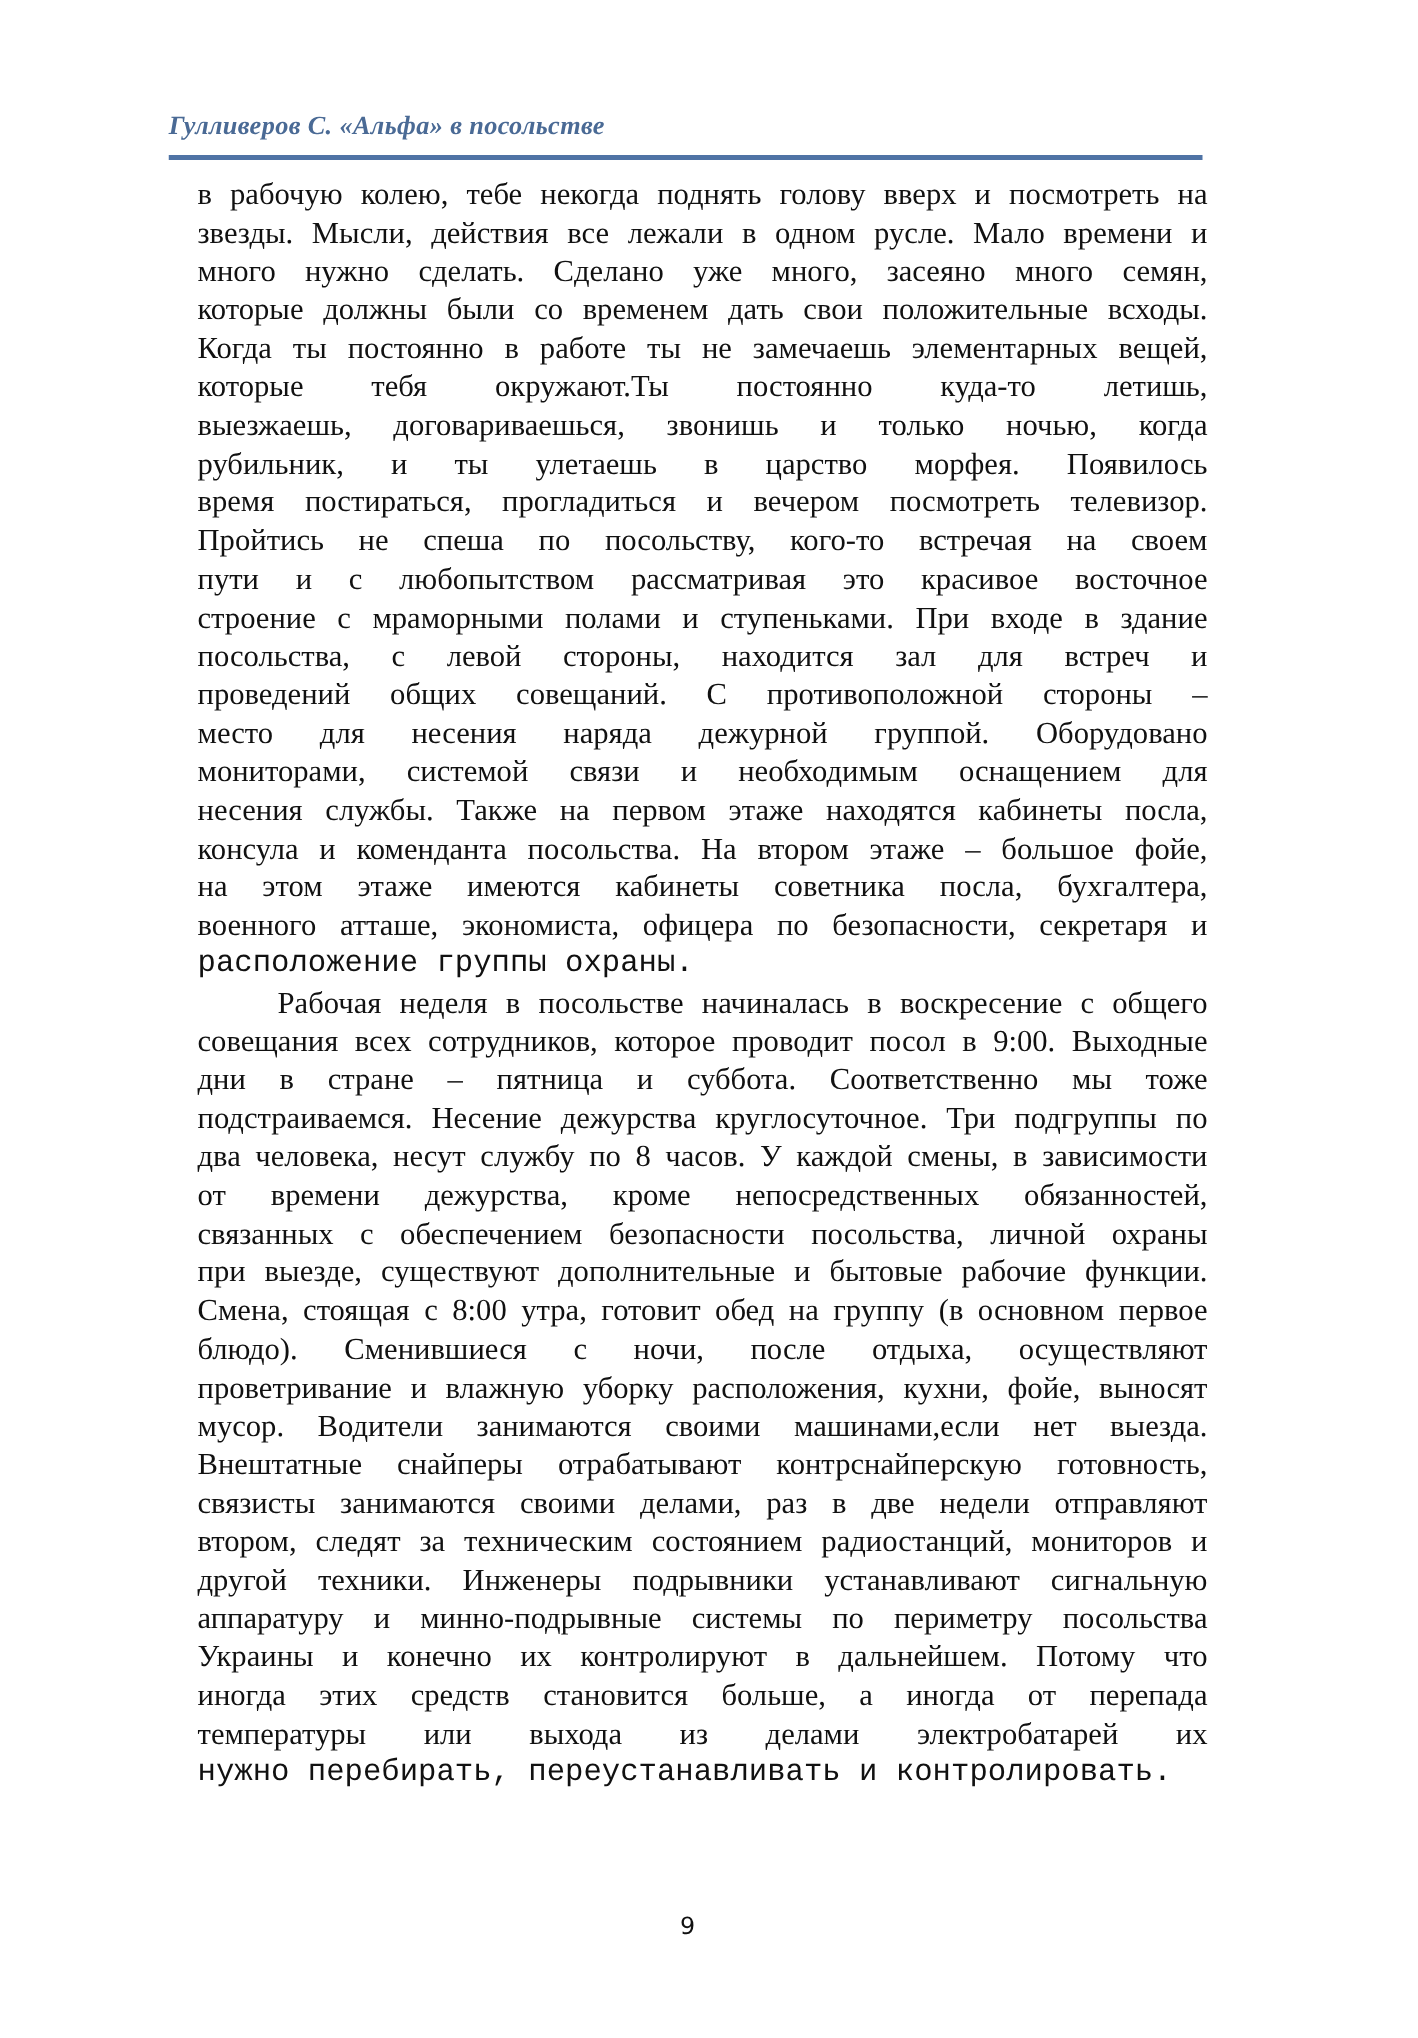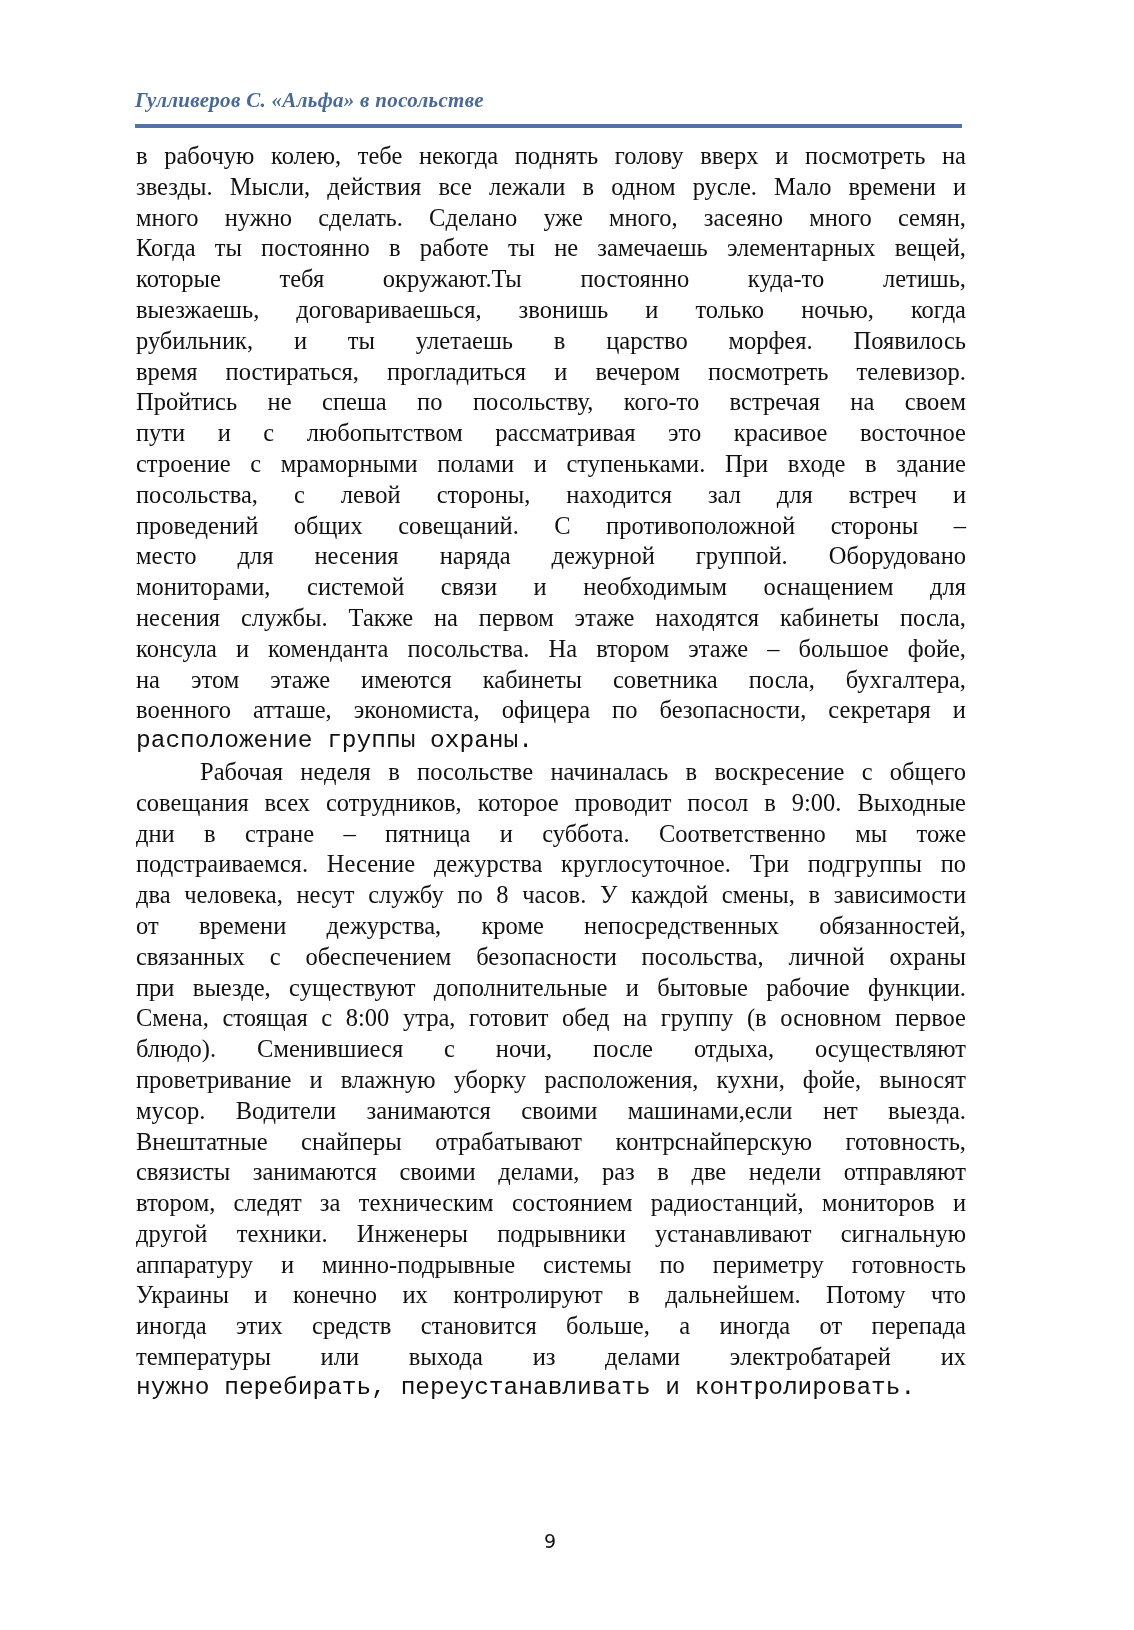--- a/index.html
+++ b/index.html
@@ -15,40 +15,41 @@
     position: absolute; left: 135px; top: 124px; width: 827px; height: 4px;
     background: #4f73a5;
   }
   .body-text {
     position: absolute; left: 136px; top: 141px; width: 830px;
     font-family: "Liberation Serif", serif;
     font-size: 24.5px; line-height: 30.8px; color: #111111;
   }
   .line {
     display: block; height: 30.8px; white-space: nowrap;
-    text-align: justify; text-align-last: justify;
+    text-align: justify; text-align-last: justify; margin-left: 22px;
   }
   .line.last { text-align-last: left; font-family: Liberation Mono, monospace; }
   .line.indent { text-indent: 64px; }
   .page-number {
     position: absolute; left: 0; width: 1100px; top: 1530px;
     text-align: center;
     font-family: "DejaVu Sans", sans-serif; font-size: 19px; color: #111;
   }
 </style>
 </head>
 <body>
 
 <div class="page-header">Гулливеров С. «Альфа» в посольстве</div>
 <div class="header-rule"></div>
 
 <div class="body-text">
   <span class="line">в рабочую колею, тебе некогда поднять голову вверх и посмотреть на</span>
   <span class="line">звезды. Мысли, действия все лежали в одном русле. Мало времени и</span>
   <span class="line">много нужно сделать. Сделано уже много, засеяно  много  семян,</span>
+  <span class="line">которые должны были со временем дать свои положительные всходы.</span>
   <span class="line">Когда ты постоянно в работе ты не замечаешь элементарных вещей,</span>
   <span class="line">которые тебя окружают.Ты постоянно куда-то летишь,</span>
   <span class="line">выезжаешь, договариваешься, звонишь и только ночью, когда</span>
   <span class="line">рубильник, и ты улетаешь в царство морфея. Появилось</span>
   <span class="line">время постираться, прогладиться и вечером посмотреть телевизор.</span>
   <span class="line">Пройтись не спеша по посольству, кого-то встречая на своем</span>
   <span class="line">пути и с любопытством рассматривая это красивое восточное</span>
   <span class="line">строение с мраморными полами и ступеньками. При входе в здание</span>
   <span class="line">посольства, с левой стороны, находится зал для встреч и</span>
   <span class="line">проведений общих совещаний. С противоположной стороны –</span>
@@ -68,20 +69,20 @@
   <span class="line">связанных с обеспечением безопасности посольства, личной охраны</span>
   <span class="line">при выезде, существуют дополнительные и бытовые рабочие функции.</span>
   <span class="line">Смена, стоящая с 8:00 утра, готовит обед на группу (в основном первое</span>
   <span class="line">блюдо). Сменившиеся с ночи, после отдыха, осуществляют</span>
   <span class="line">проветривание и влажную уборку расположения, кухни, фойе, выносят</span>
   <span class="line">мусор. Водители занимаются своими машинами,если нет выезда.</span>
   <span class="line">Внештатные снайперы отрабатывают контрснайперскую готовность,</span>
   <span class="line">связисты занимаются своими делами, раз в две недели отправляют</span>
   <span class="line">втором, следят за техническим состоянием радиостанций, мониторов и</span>
   <span class="line">другой техники. Инженеры подрывники устанавливают сигнальную</span>
-  <span class="line">аппаратуру и минно-подрывные системы по периметру готовность</span>
+  <span class="line">аппаратуру и минно-подрывные системы по периметру посольства</span>
   <span class="line">Украины и конечно их контролируют в дальнейшем. Потому что</span>
   <span class="line">иногда этих средств становится больше, а иногда от перепада</span>
   <span class="line">температуры или выхода из делами электробатарей их</span>
   <span class="line last">нужно перебирать, переустанавливать и контролировать.</span>
 </div>
 
 <div class="page-number">9</div>
 
 </body></html>

